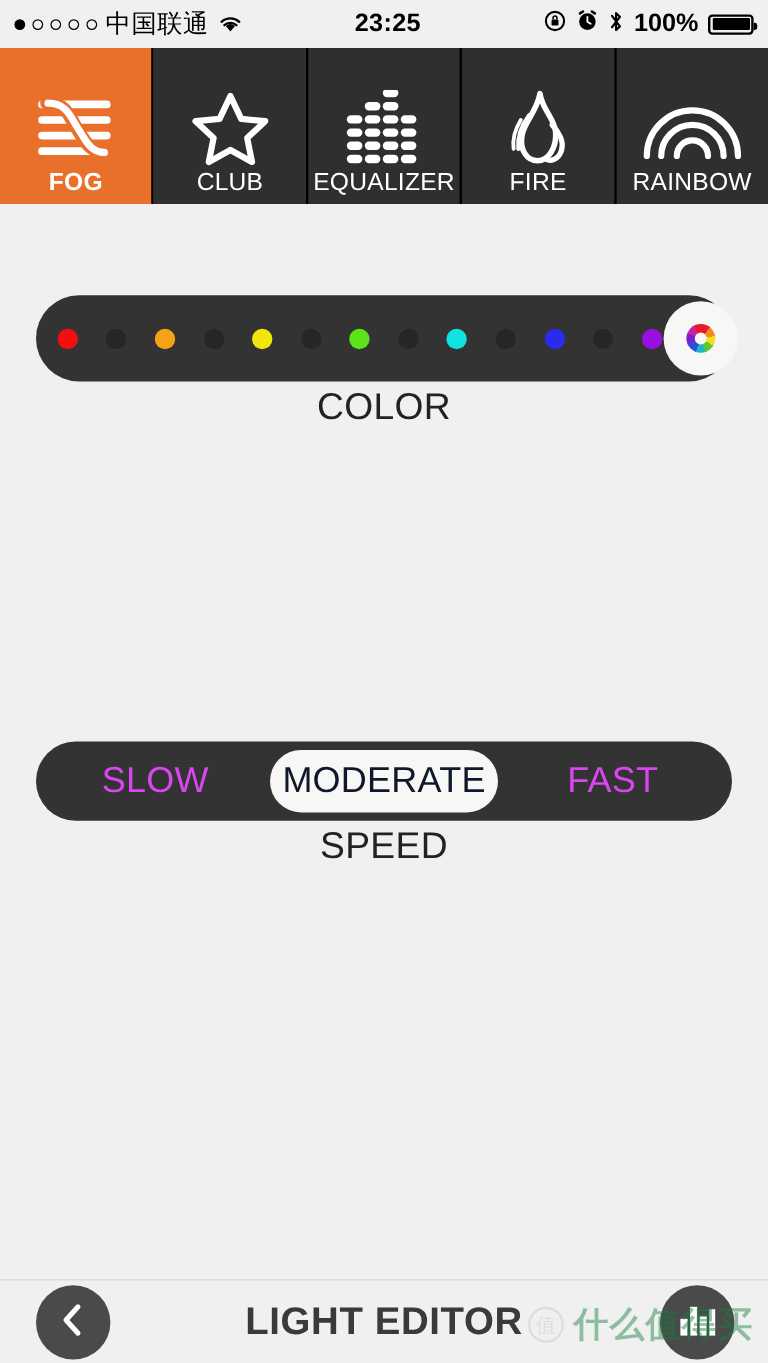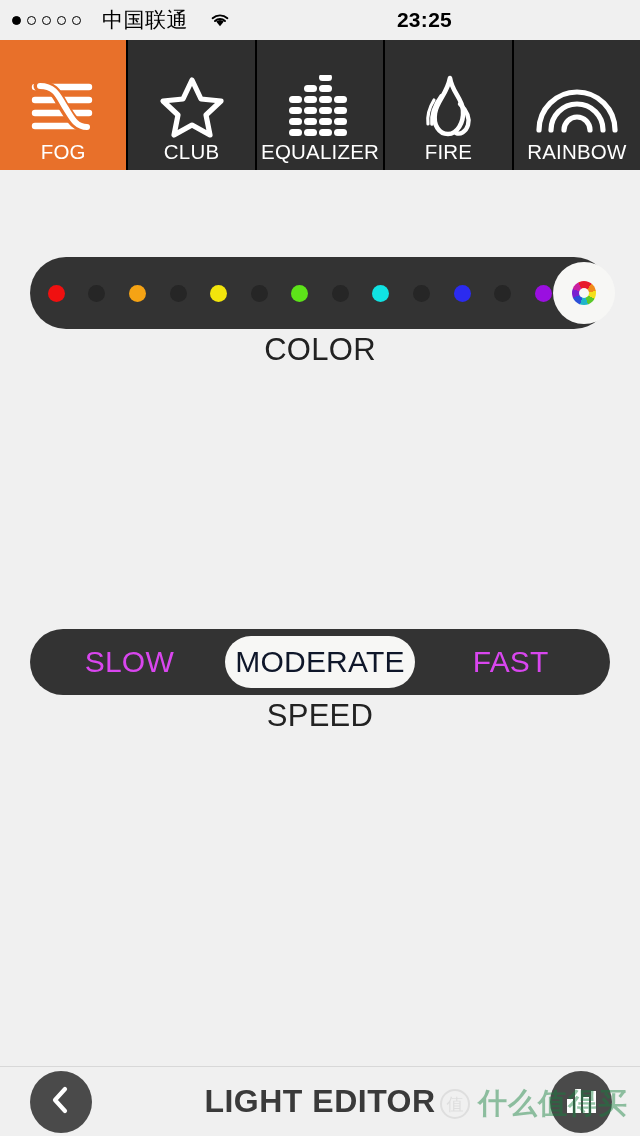--- a/index.html
+++ b/index.html
@@ -12,21 +12,21 @@
   }
 
   
   .statusbar {
     height:40px; width:100%;
     background:#F0F0F0;
     display:flex; align-items:center;
     padding:0 12px;
     color:#000;
   }
-  .sb-left { display:flex; align-items:center; gap:21px; flex:0 0 auto; }
+  .sb-left { display:flex; align-items:center; gap:7px; flex:0 0 auto; }
   .sb-dots { display:flex; align-items:center; gap:6px; }
   .sb-dot { width:9px; height:9px; border-radius:50%; border:1.6px solid #000; }
   .sb-dot.filled { background:#000; }
   .sb-carrier { font-size:21px; letter-spacing:0.5px; }
   .sb-wifi { width:22px; height:16px; position:relative; }
   .sb-center { flex:1; text-align:center; font-size:21px; font-weight:bold; letter-spacing:0.3px; padding-right:10px;}
   .sb-right { display:flex; align-items:center; gap:8px; flex:0 0 auto; }
   .sb-pct { font-size:21px; font-weight:bold; }
   .sb-batt {
     width:38px; height:17px; border:2px solid #000; border-radius:3.5px;
@@ -46,29 +46,29 @@
   .tab {
     flex:1 1 0; min-width:0;
     background:#2F2F2F;
     display:flex; flex-direction:column;
     align-items:center; justify-content:flex-end;
     padding-bottom:8px;
     position:relative;
     border-right:2px solid #000;
   }
   .tab:last-child { border-right:none;text-align:right; }
-  .tab.active { background:#E8702A; }
+  .tab.active { background:#E8702A;font-weight:bold; }
   .tab-icon { height:70px; display:flex; align-items:center; justify-content:center; }
   .tab-label {
     color:#FFF; font-size:20.5px; letter-spacing:0.2px;
     white-space:nowrap; line-height:1;
   }
 
   
-  .content { position:relative; height:896px; background:#F0F0F0;margin-top:11px; }
+  .content { position:relative; height:896px; background:#F0F0F0; }
 
   .group { position:absolute; left:30px; width:580px; }
   .group-label {
     text-align:center; font-size:31px; color:#222;
     letter-spacing:0.3px; line-height:1.1; margin-top:4px;
     font-weight:400;
   }
 
   .bar {
     background:#333333;
@@ -179,20 +179,45 @@
     <span class="sb-carrier">中国联通</span>
     <span class="sb-wifi">
       <svg width="22" height="16" viewBox="0 0 22 16">
         <path d="M11 14.2 L7.2 9.6 a6 6 0 0 1 7.6 0 Z" fill="#000"></path>
         <path d="M3.6 6.2 a11 11 0 0 1 14.8 0" stroke="#000" stroke-width="1.9" fill="none" stroke-linecap="round"></path>
         <path d="M6.0 9.0 a7.4 7.4 0 0 1 10.0 0" stroke="#000" stroke-width="1.9" fill="none" stroke-linecap="round"></path>
       </svg>
     </span>
   </div>
   <div class="sb-center">23:25</div>
+  <div class="sb-right">
+    <span>
+      <svg width="19" height="19" viewBox="0 0 19 19">
+        <circle cx="9.5" cy="9.5" r="7.6" stroke="#000" stroke-width="1.7" fill="none"></circle>
+        <rect x="6.6" y="8.3" width="5.8" height="5" rx="1" fill="#000"></rect>
+        <path d="M7.9 8.3 v-1.3 a1.6 1.6 0 0 1 3.2 0 v1.3" stroke="#000" stroke-width="1.3" fill="none"></path>
+      </svg>
+    </span>
+    <span>
+      <svg width="19" height="19" viewBox="0 0 19 19">
+        <circle cx="9.5" cy="10" r="6.9" fill="#000"></circle>
+        <path d="M9.5 6 v4.2 l2.7 1.6" stroke="#FFF" stroke-width="1.5" fill="none" stroke-linecap="round"></path>
+        <path d="M3.4 3.2 l2.4-1.6 M15.6 3.2 l-2.4-1.6" stroke="#000" stroke-width="2.2" stroke-linecap="round"></path>
+      </svg>
+    </span>
+    <span>
+      <svg width="13" height="20" viewBox="0 0 13 20">
+        <path d="M3 5.3 L9.6 14 L6.4 17 V3 L9.6 6 L3 14.7" stroke="#000" stroke-width="1.8" fill="none" stroke-linejoin="round" stroke-linecap="round"></path>
+      </svg>
+    </span>
+    <span class="sb-pct">100%</span>
+    <span class="sb-batt">
+        <i></i>
+      </span>
+  </div>
 </div>
 
 <div class="tabbar" id="tabbar">
     <div class="tab active">
       <div class="tab-icon">
         <svg width="74" height="62" viewBox="0 0 74 62">
       <g stroke="#FFF" stroke-width="6.4" stroke-linecap="round" fill="none">
         <line x1="9" y1="11" x2="63" y2="11"></line>
         <line x1="9" y1="24" x2="63" y2="24"></line>
         <line x1="9" y1="37" x2="63" y2="37"></line>

